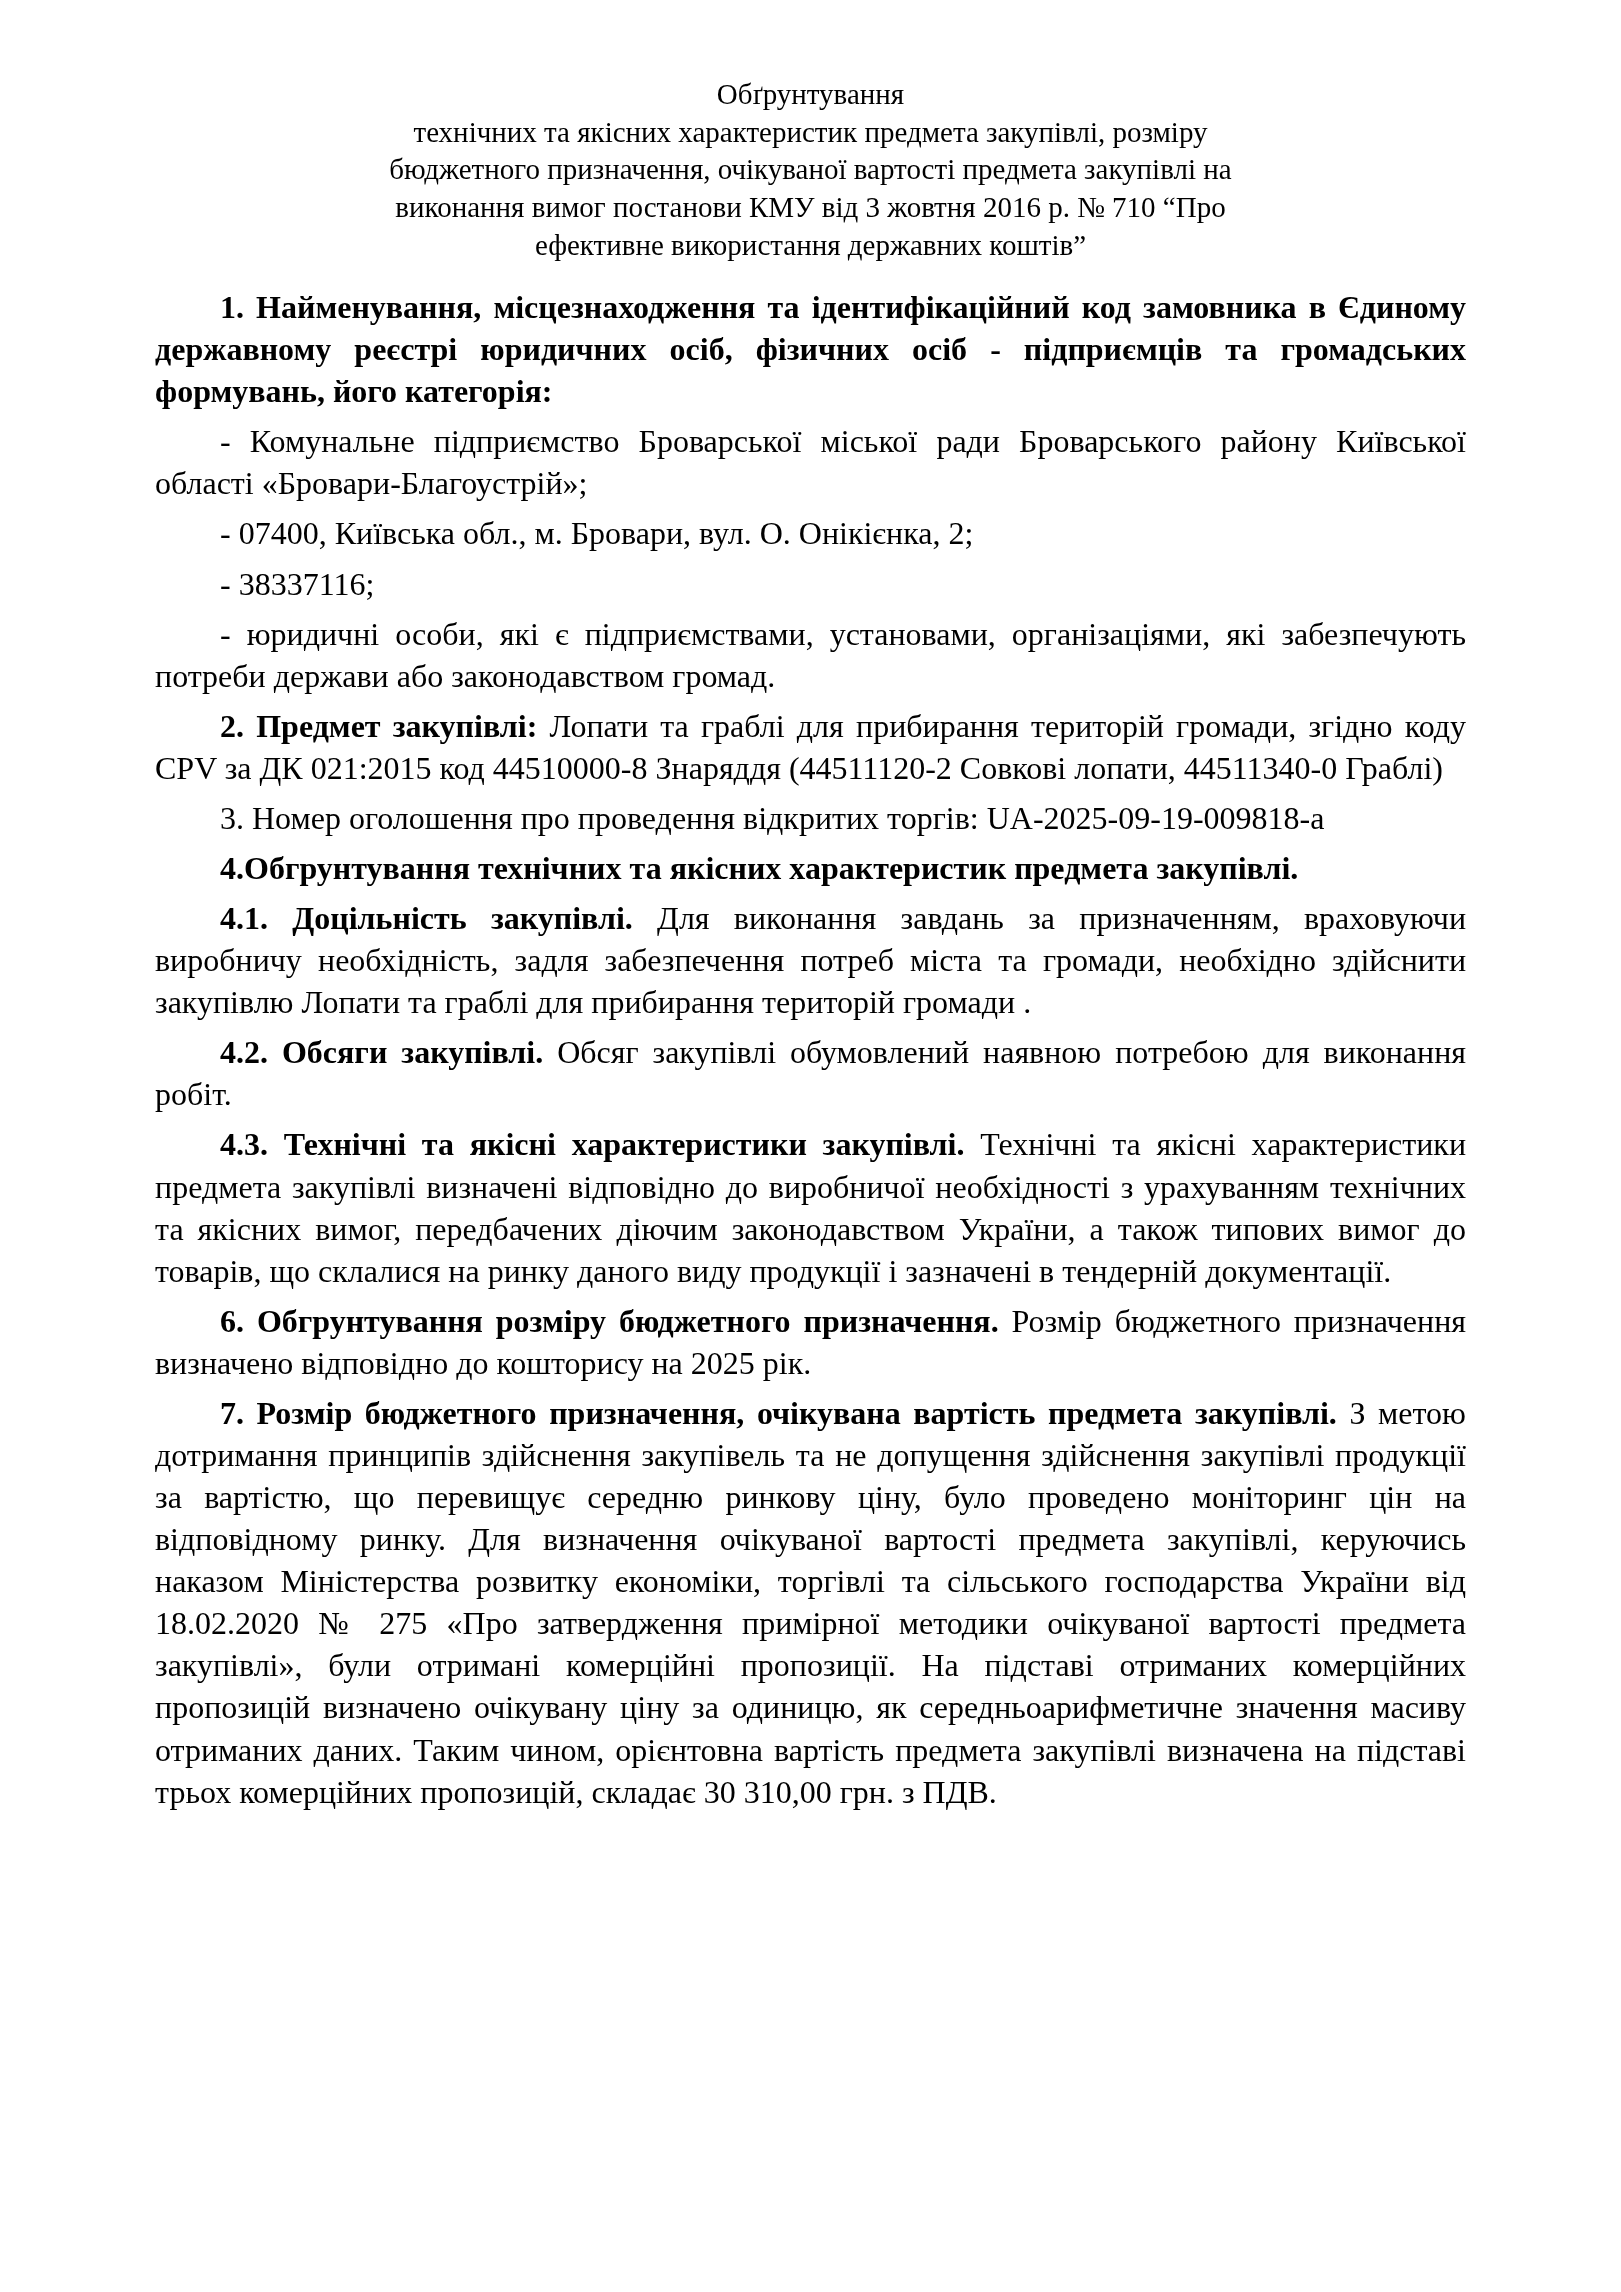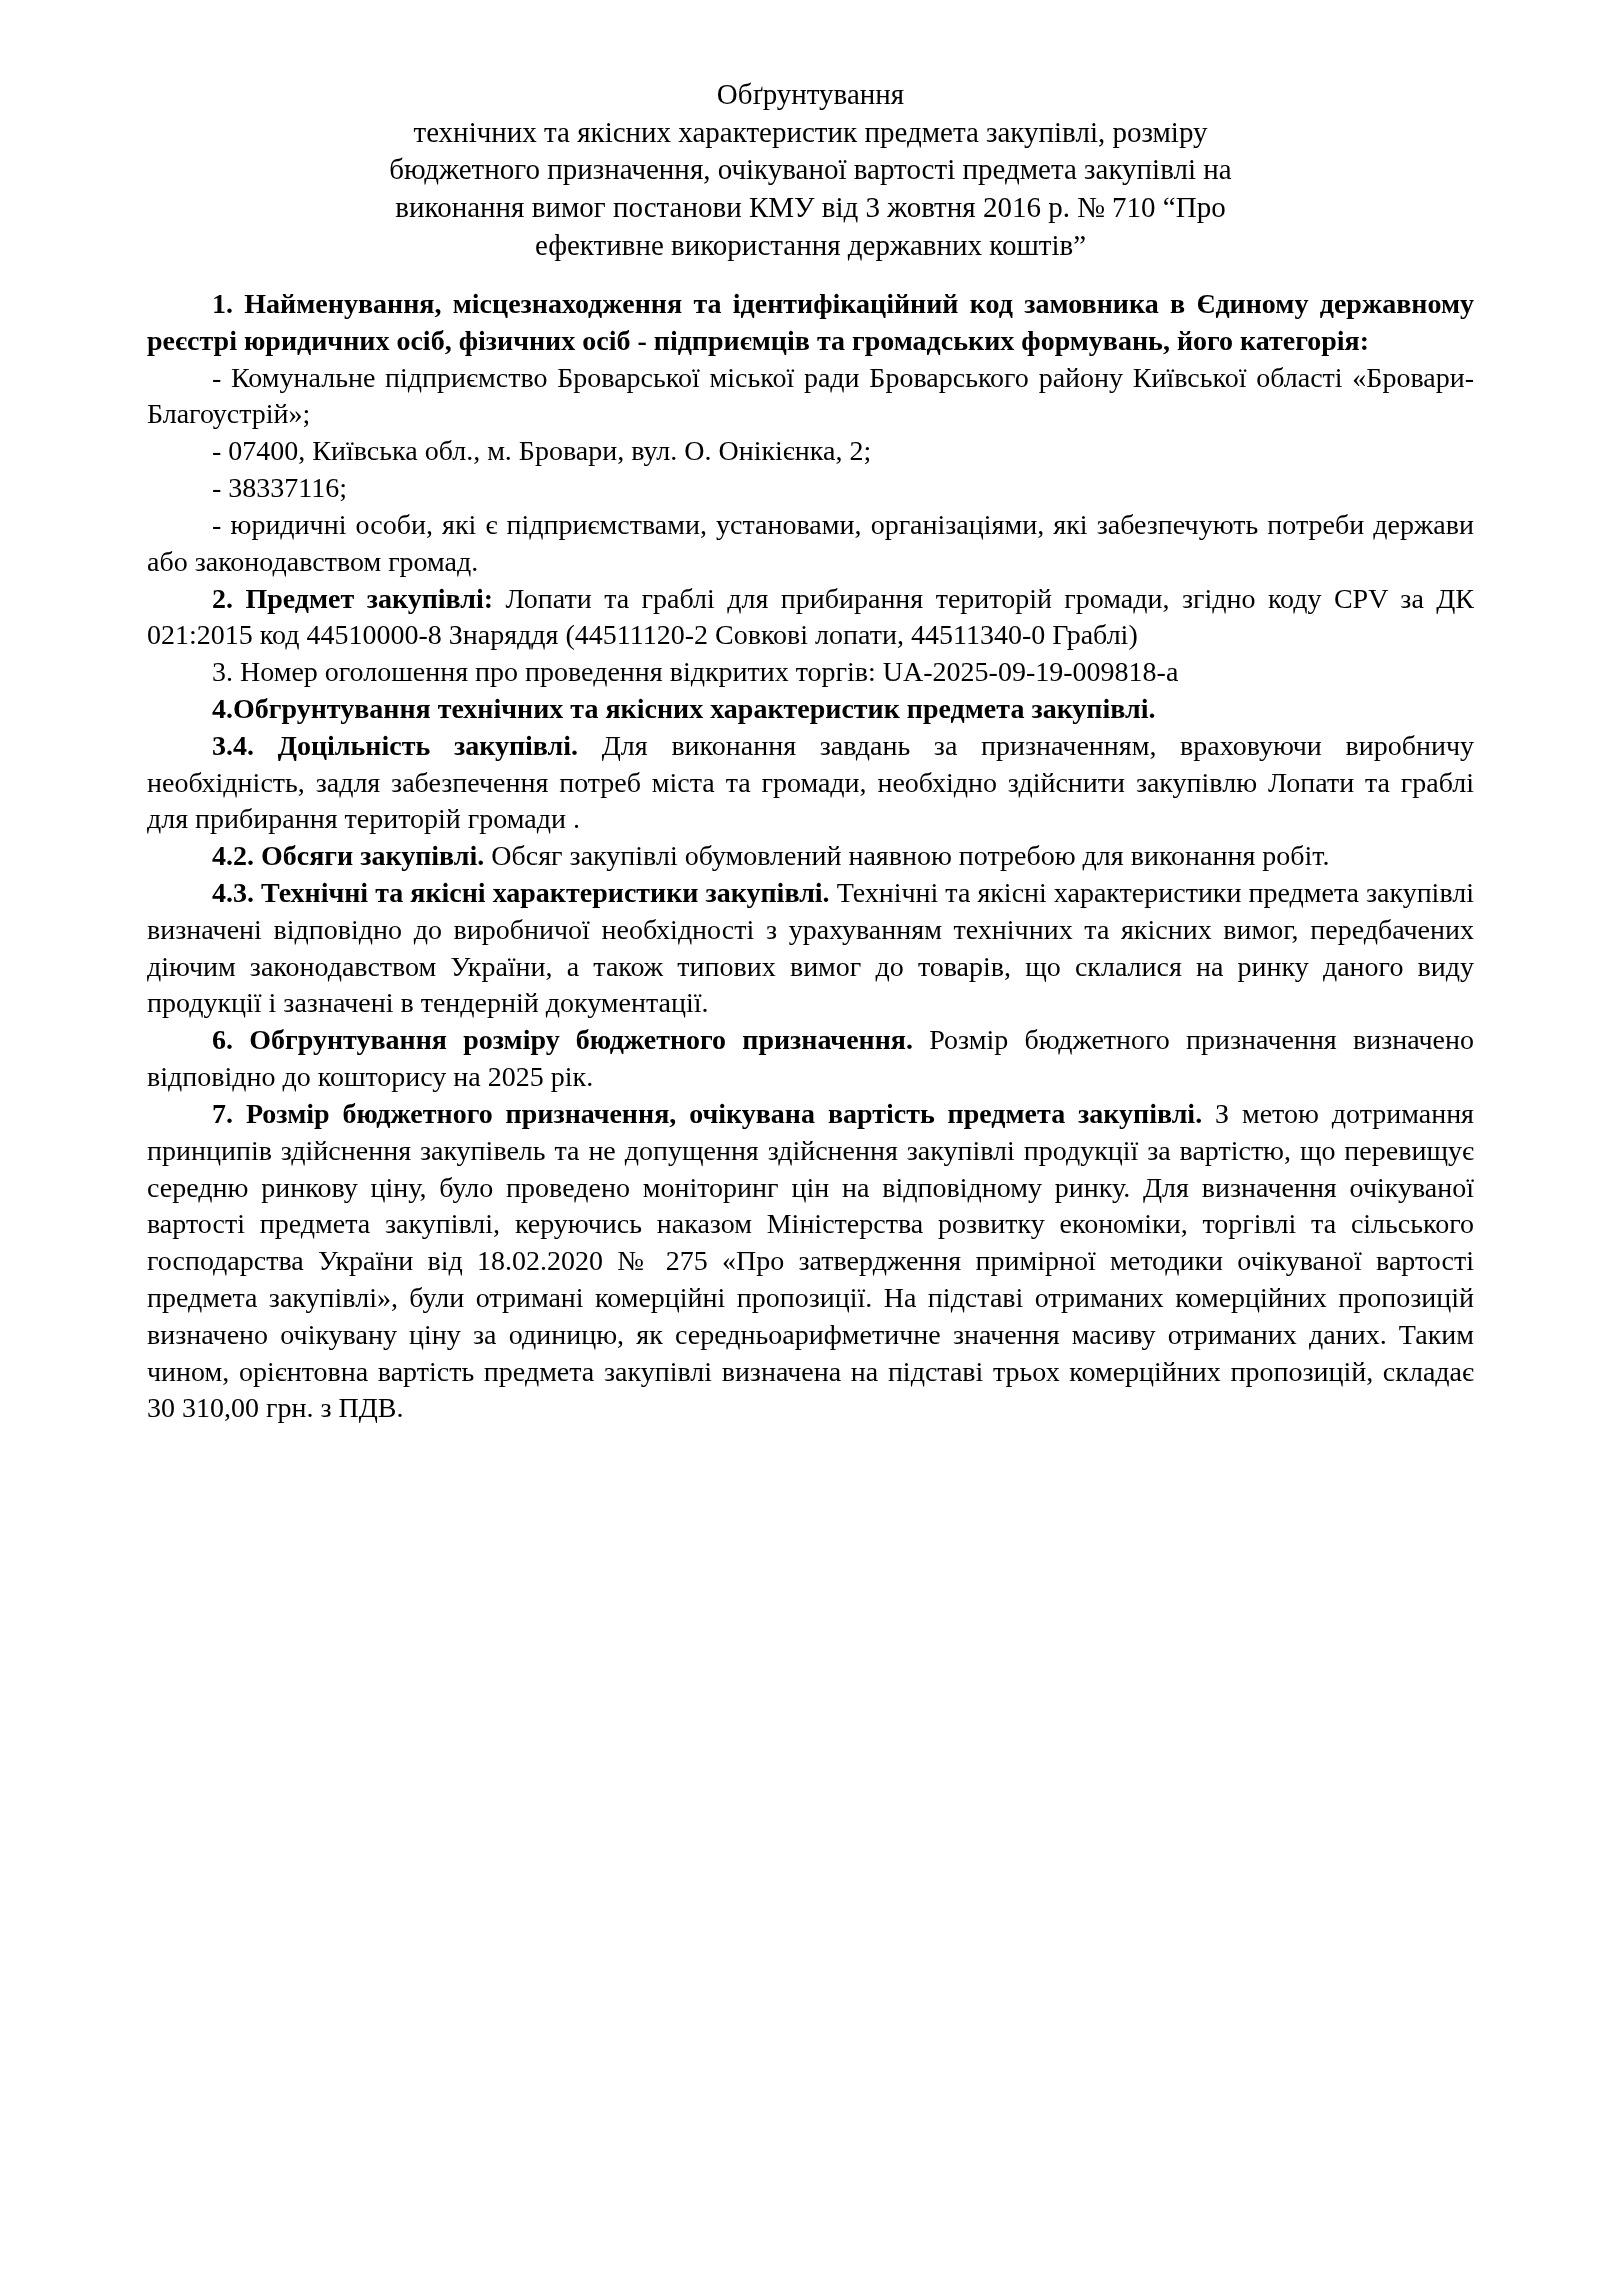--- a/index.html
+++ b/index.html
@@ -27,22 +27,22 @@
     line-height: 1.30;
     margin: 0 0 5.9px 0;
   }
   .doc-title .line {
     display: block;
   }
   .title-block {
     margin-bottom: 21.6px;
   }
   p.para {
-    margin: 0;
-    font-size: 28px;
+    margin: 8px;
+    font-size: 32px;
     line-height: 1.315;
     text-align: justify;
     text-indent: 65px;
     text-justify: inter-word;
   }
   p.para.dash {
     text-indent: 65px;
   }
   b, .b {
     font-weight: bold;
@@ -72,21 +72,21 @@
   <p class="para dash"><span>- 38337116;</span></p>
 
   <p class="para dash"><span>- юридичні особи, які є підприємствами, установами, організаціями, які забезпечують потреби держави або законодавством громад.</span></p>
 
   <p class="para"><b>2. Предмет закупівлі:</b><span> Лопати та граблі для прибирання територій громади, згідно коду CPV за ДК 021:2015 код 44510000-8 Знаряддя (44511120-2 Совкові лопати, 44511340-0 Граблі)</span></p>
 
   <p class="para"><span>3. Номер оголошення про проведення відкритих торгів: UA-2025-09-19-009818-a</span></p>
 
   <p class="para"><b>4.Обгрунтування технічних та якісних характеристик предмета закупівлі.</b><span></span></p>
 
-  <p class="para"><b>3.4. Доцільність закупівлі.</b><span> Для виконання завдань за призначенням, враховуючи виробничу необхідність, задля забезпечення потреб міста та громади, необхідно здійснити закупівлю Лопати та граблі для прибирання територій громади .</span></p>
+  <p class="para"><b>4.1. Доцільність закупівлі.</b><span> Для виконання завдань за призначенням, враховуючи виробничу необхідність, задля забезпечення потреб міста та громади, необхідно здійснити закупівлю Лопати та граблі для прибирання територій громади .</span></p>
 
   <p class="para"><b>4.2. Обсяги закупівлі.</b><span> Обсяг закупівлі обумовлений наявною потребою для виконання робіт.</span></p>
 
   <p class="para"><b>4.3. Технічні та якісні характеристики закупівлі.</b><span> Технічні та якісні характеристики предмета закупівлі визначені відповідно до виробничої необхідності з урахуванням технічних та якісних вимог, передбачених діючим законодавством України, а також типових вимог до товарів, що склалися на ринку даного виду продукції і зазначені в тендерній документації.</span></p>
 
   <p class="para"><b>6. Обгрунтування розміру бюджетного призначення.</b><span> Розмір бюджетного призначення визначено відповідно до кошторису на 2025 рік.</span></p>
 
   <p class="para"><b>7. Розмір бюджетного призначення, очікувана вартість предмета закупівлі.</b><span> З метою дотримання принципів здійснення закупівель та не допущення здійснення закупівлі продукції за вартістю, що перевищує середню ринкову ціну, було проведено моніторинг цін на відповідному ринку. Для визначення очікуваної вартості предмета закупівлі, керуючись наказом Міністерства розвитку економіки, торгівлі та сільського господарства України від 18.02.2020 № 275 «Про затвердження примірної методики очікуваної вартості предмета закупівлі», були отримані комерційні пропозиції. На підставі отриманих комерційних пропозицій визначено очікувану ціну за одиницю, як середньоарифметичне значення масиву отриманих даних. Таким чином, орієнтовна вартість предмета закупівлі визначена на підставі трьох комерційних пропозицій, складає 30 310,00 грн. з ПДВ.</span></p>
 
 </div>

